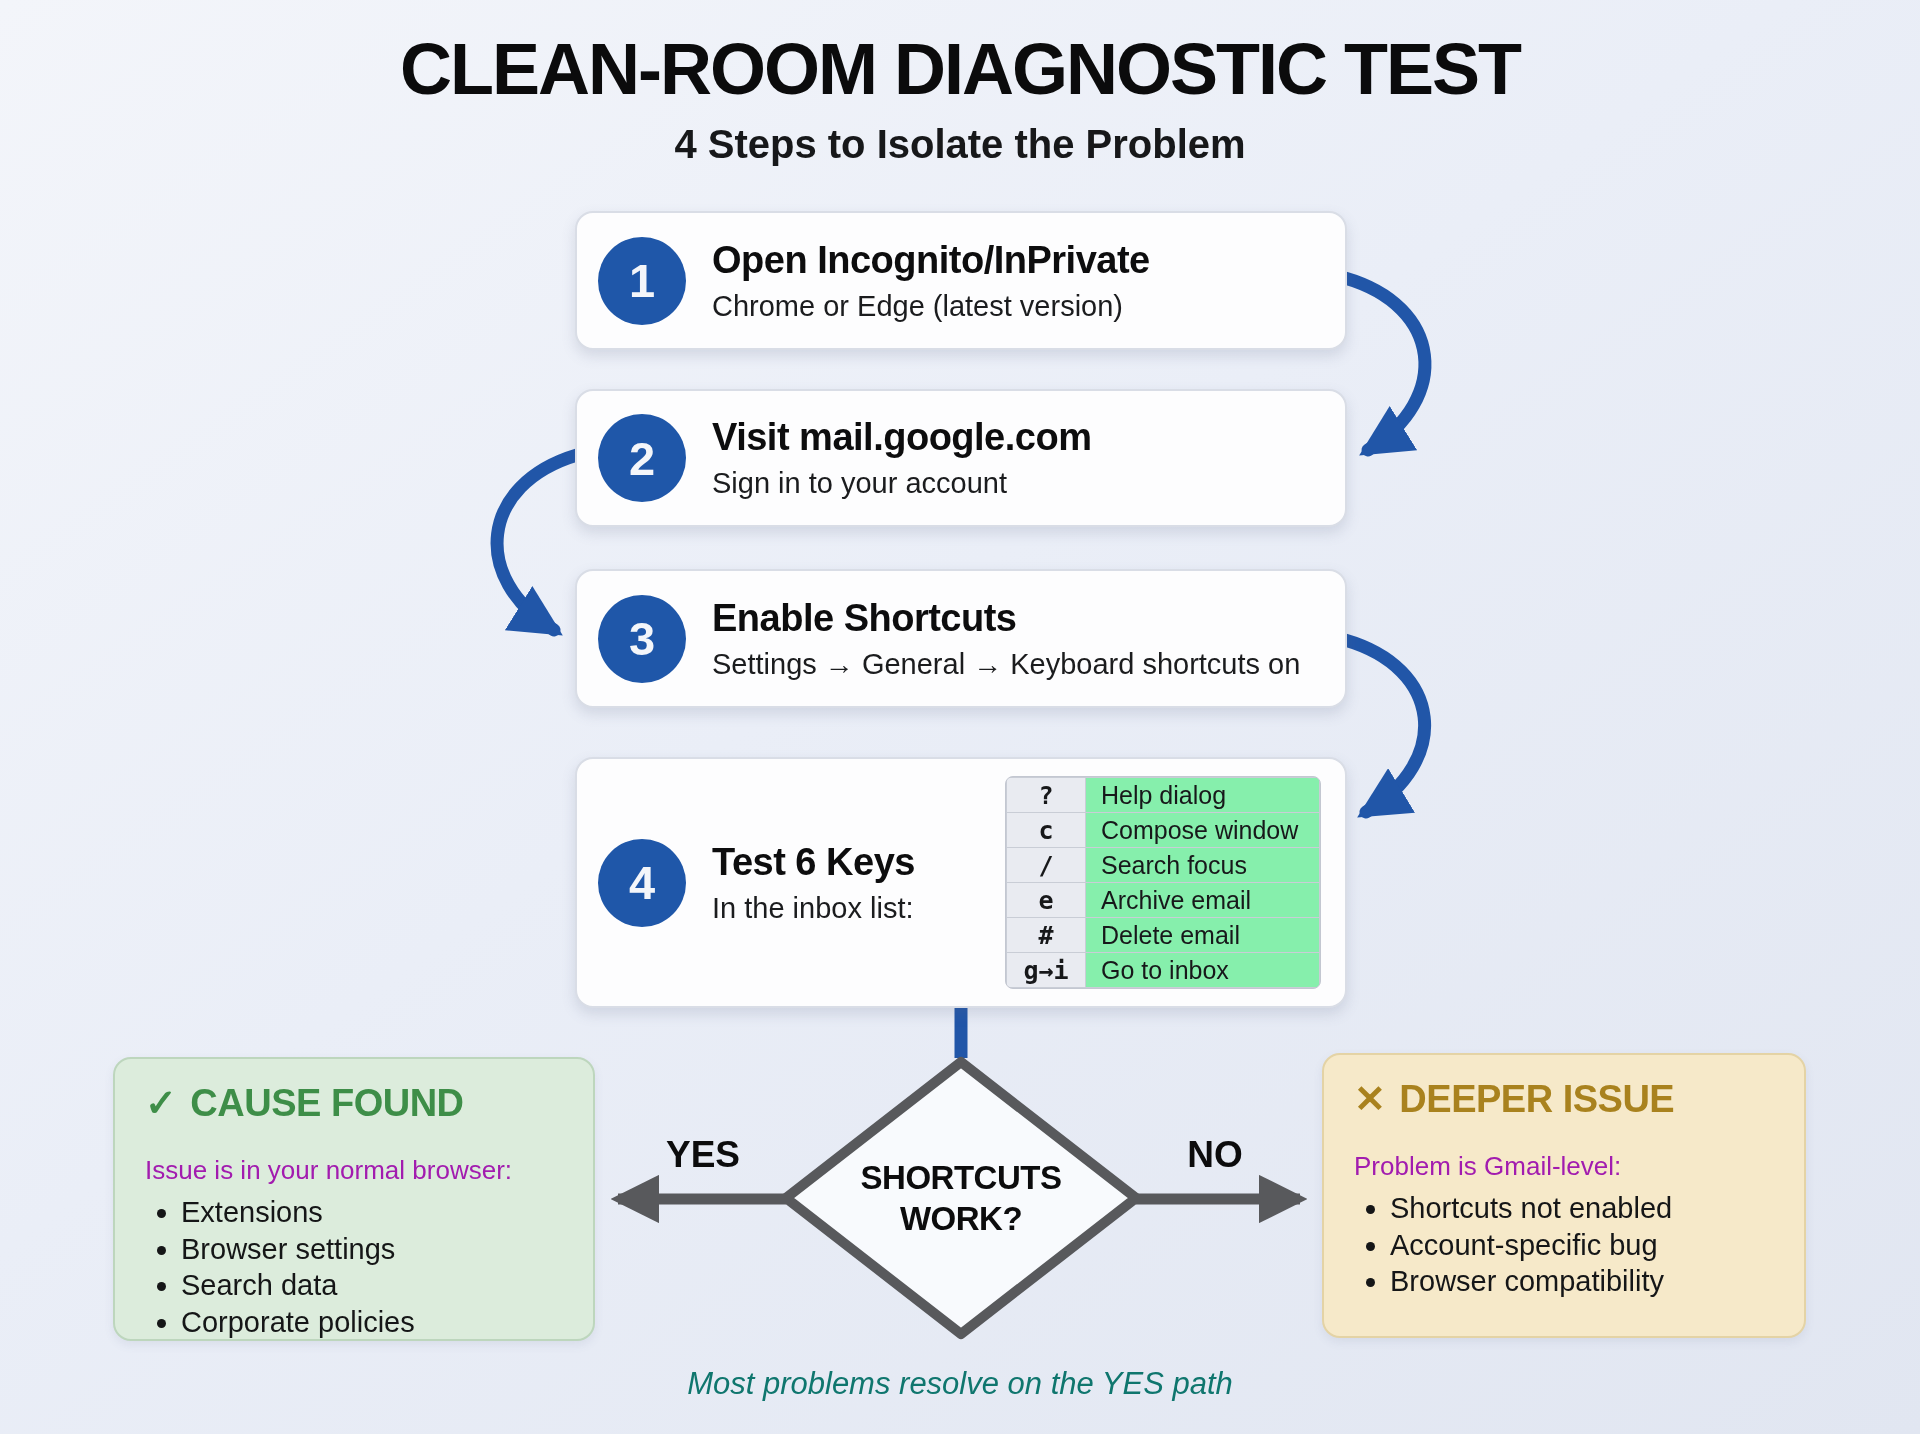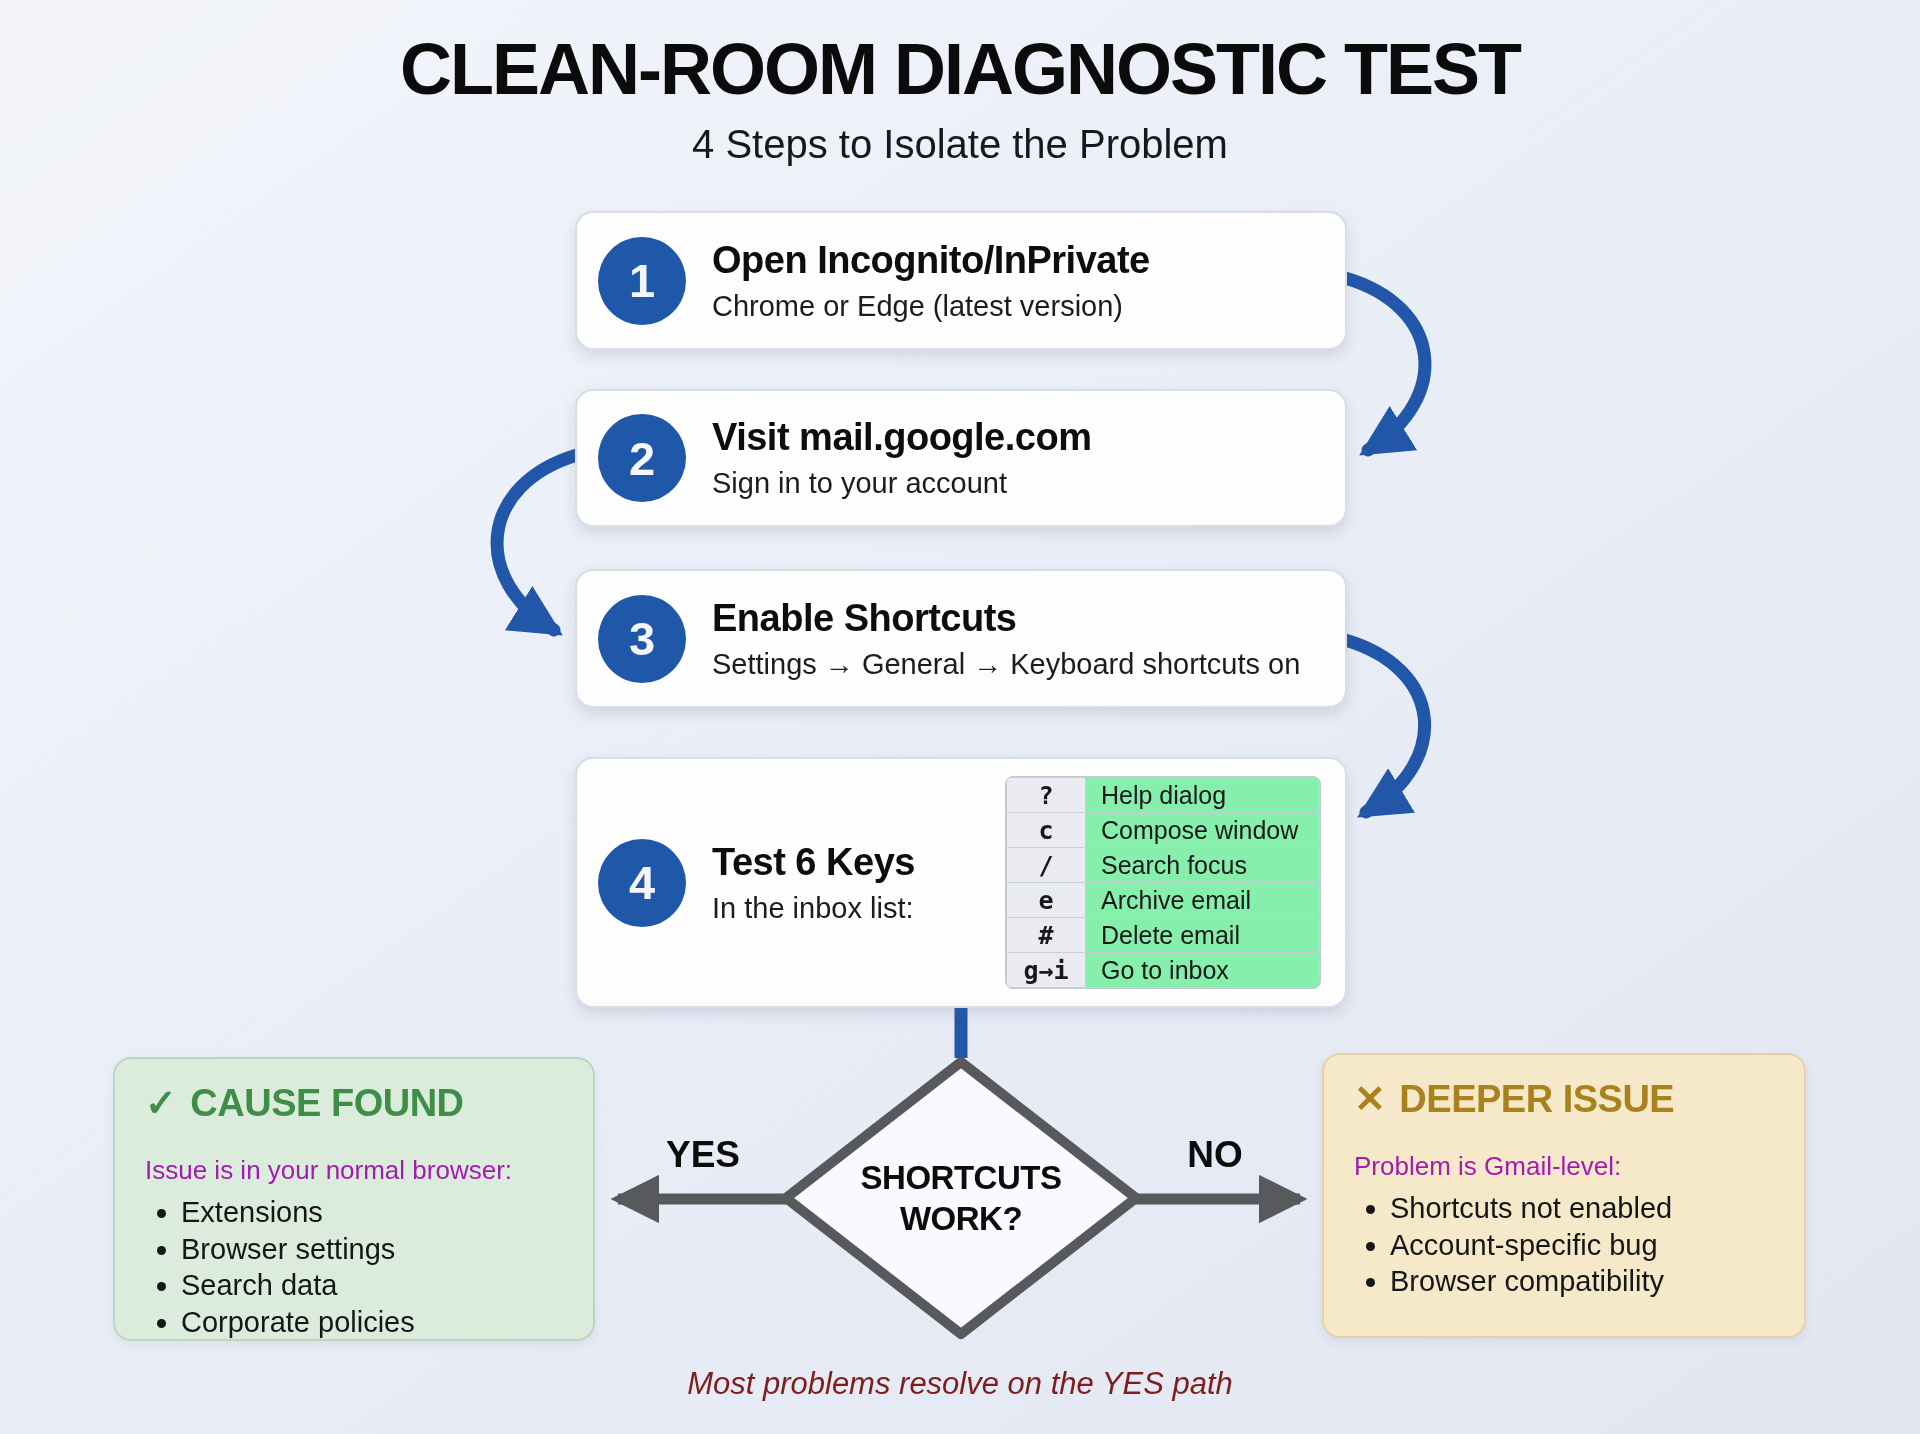--- a/index.html
+++ b/index.html
@@ -11,21 +11,21 @@
   }
   .canvas{position:relative;width:1920px;height:1434px;}
 
   
   .main-title{
     position:absolute;left:0;top:28px;width:100%;
     text-align:center;font-size:72px;font-weight:800;letter-spacing:-2px;color:#0b0b0c;
   }
   .subtitle{
     position:absolute;left:0;top:122px;width:100%;
-    text-align:center;font-size:40px;font-weight:400;color:#17181a;
+    text-align:center;font-size:40px;font-weight:700;color:#17181a;
   }
 
   
   .card{
     position:absolute;left:575px;width:772px;box-sizing:border-box;
     background:#fdfdfe;border:2px solid #d9dde6;border-radius:18px;
     box-shadow:0 6px 14px rgba(90,100,135,.18);
     display:flex;align-items:center;padding:0 24px 0 21px;
   }
   .step1{top:211px;height:139px;}
@@ -94,21 +94,21 @@
   .outcome-yes .outcome-title{color:#3e8e48;}
   .outcome-no  .outcome-title{color:#a9821e;}
   .outcome-icon{margin-right:14px;font-weight:700;}
   .outcome-lead{font-size:26px;color:#a21caf;margin-top:30px;}
   .outcome ul{margin:8px 0 0 10px;padding-left:26px;}
   .outcome li{font-size:29px;line-height:1.26;color:#151617;}
 
   
   .footnote{
     position:absolute;left:0;top:1366px;width:100%;text-align:center;
-    font-size:31px;font-style:italic;color:#7f1d1d;
+    font-size:31px;font-style:italic;color:#0f766e;
   }
 </style>
 </head>
 <body>
 
 <div class="canvas">
 
   <svg class="overlay" width="1920" height="1434" viewBox="0 0 1920 1434">
     <defs>
       <marker id="mblue" viewBox="0 0 4 4" refX="3.2" refY="2" markerWidth="4" markerHeight="4" orient="auto">

